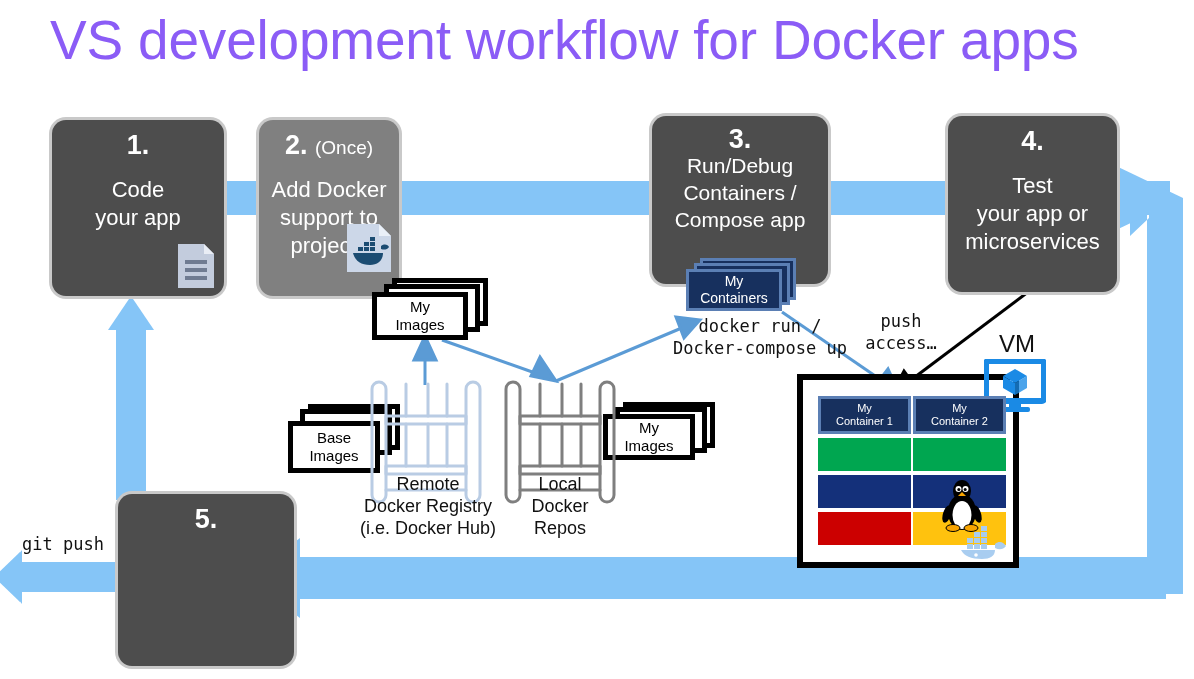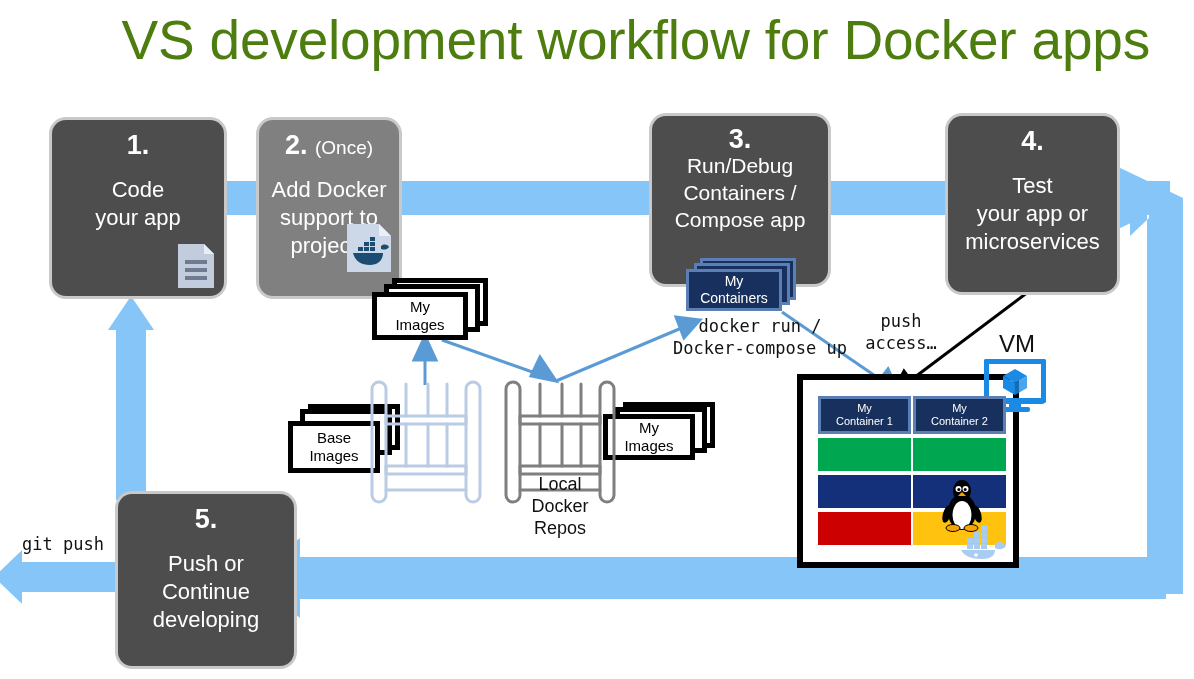--- a/index.html
+++ b/index.html
@@ -11,24 +11,23 @@
     position:relative;
   }
   #stage{position:absolute;left:0;top:0;width:1194px;height:679px;}
   .abs{position:absolute;}
 
   
   #title{
     left:50px;top:8px;width:1100px;
     font-size:55px;
     font-weight:400;
-    color:#4d7c0f;
+    color:#8b5cf6;
     letter-spacing:-0.2px;
     white-space:nowrap;
-    text-align:right;
   }
 
   
   #flow{left:0;top:0;width:1194px;height:679px;}
 
   
   .step{
     border-radius:14px;
     box-sizing:border-box;
     color:#ffffff;
@@ -222,23 +221,20 @@
 
   <div class="abs step dark" id="step4">
     <div class="num">4.</div>
     <div class="body" style="white-space:pre-line;">Test
 your app or
 microservices</div>
   </div>
 
   <div class="abs step dark" id="step5">
     <div class="num">5.</div>
-    <div class="body" style="white-space:pre-line;">Push or
-Continue
-developing</div>
   </div>
 
   <div class="abs mono" style="left:8px;top:533px;width:110px;">git push</div>
 
   <div class="abs imgstack" style="left:372px;top:278px;width:116px;height:66px;">
     <div class="shadow" style="left:20px;top:0px;width:96px;height:48px;"></div>
     <div class="shadow" style="left:12px;top:6px;width:96px;height:48px;"></div>
     <div class="front" style="left:0px;top:14px;width:96px;height:48px;">
       <span style="white-space:pre-line;">My
 Images</span>
@@ -271,20 +267,23 @@
       <rect x="20" y="88" width="80" height="8"></rect>
       <line x1="40" y1="6" x2="40" y2="38"></line>
       <line x1="62" y1="6" x2="62" y2="38"></line>
       <line x1="81" y1="6" x2="81" y2="38"></line>
       <line x1="40" y1="46" x2="40" y2="88"></line>
       <line x1="62" y1="46" x2="62" y2="88"></line>
       <line x1="81" y1="46" x2="81" y2="88"></line>
       <line x1="20" y1="112" x2="100" y2="112"></line>
     </g>
   </svg>
+  <div class="abs shelflabel" style="left:352px;top:474px;width:152px;white-space:pre-line;">Remote
+Docker Registry
+(i.e. Docker Hub)</div>
 
   <svg class="abs" style="left:500px;top:378px;width:120px;height:134px;" viewBox="0 0 120 134" xmlns="http://www.w3.org/2000/svg">
     <g stroke="#7f7f7f" stroke-width="3" fill="none" stroke-linejoin="round" stroke-linecap="round">
       <rect x="6" y="4" width="14" height="120" rx="7"></rect>
       <rect x="100" y="4" width="14" height="120" rx="7"></rect>
       <rect x="20" y="38" width="80" height="8"></rect>
       <rect x="20" y="88" width="80" height="8"></rect>
       <line x1="40" y1="6" x2="40" y2="38"></line>
       <line x1="62" y1="6" x2="62" y2="38"></line>
       <line x1="81" y1="6" x2="81" y2="38"></line>

